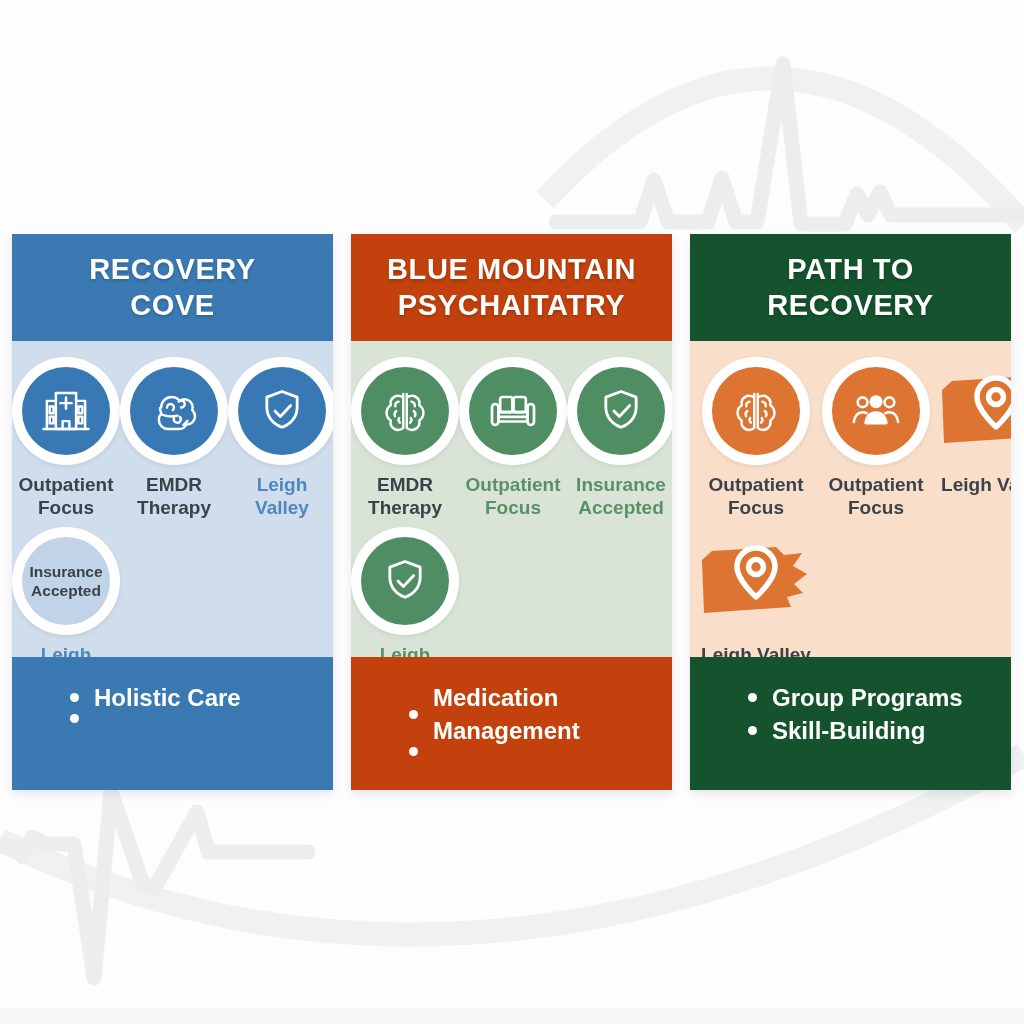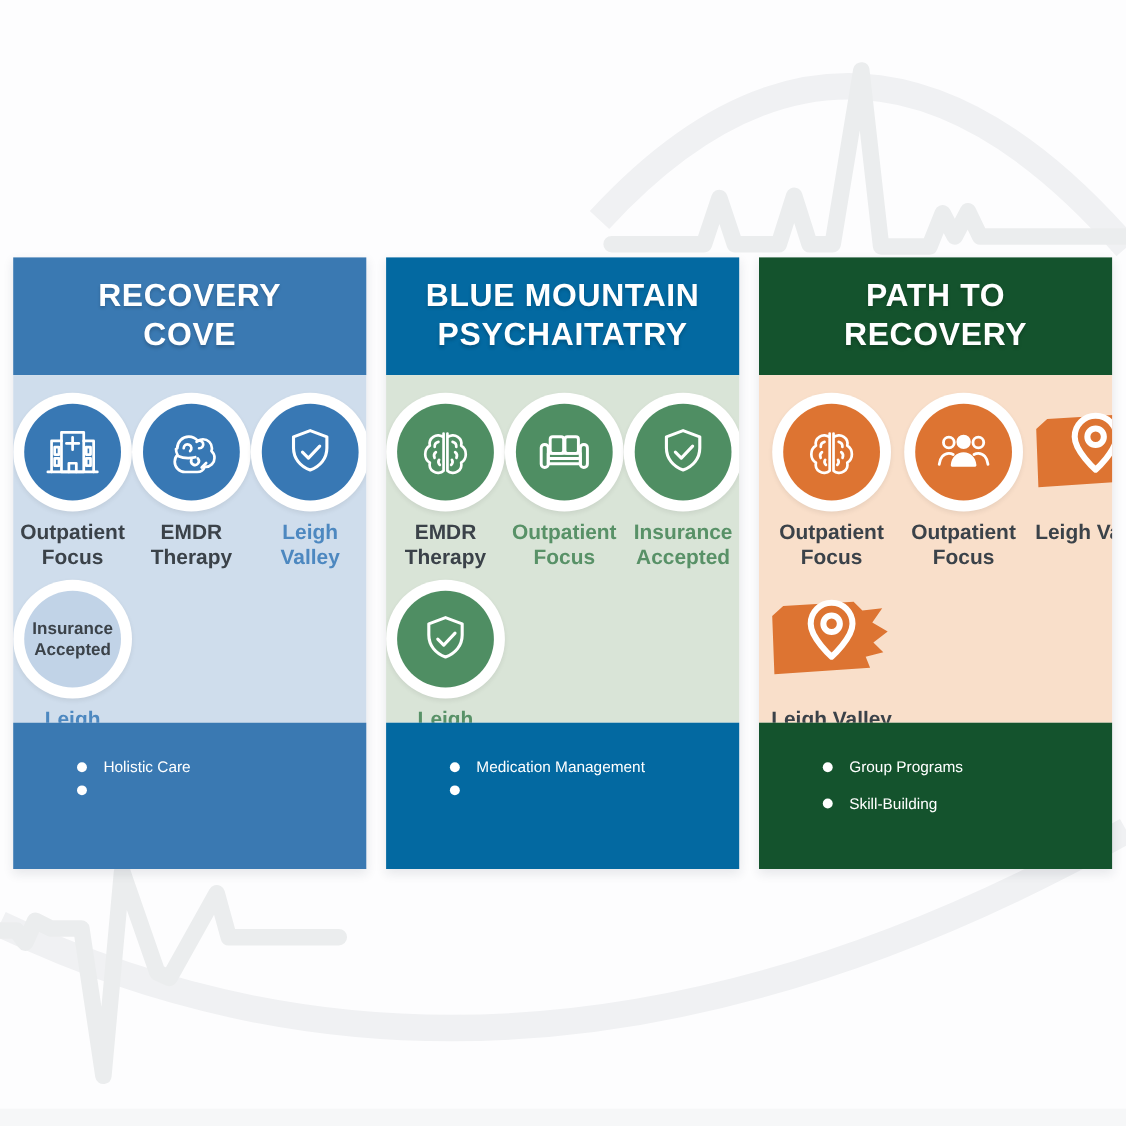--- a/index.html
+++ b/index.html
@@ -44,30 +44,30 @@
   }
   .text-circle{
     width:88px;height:88px;border-radius:50%;flex:none;
     display:flex;align-items:center;justify-content:center;text-align:center;
     font-size:15.5px;font-weight:700;color:#3b4249;line-height:1.25;padding:4px;
     box-sizing:border-box;
   }
   .card-footer{height:133px;flex:none;box-sizing:border-box;padding:24px 14px 0 58px;}
   .bullet{display:flex;align-items:center;gap:15px;line-height:33px;}
   .bullet-dot{width:9px;height:9px;border-radius:50%;background:#ffffff;flex:none;}
-  .bullet-text{color:#ffffff;font-size:14px;font-weight:400;}
+  .bullet-text{color:#ffffff;font-size:24px;font-weight:700;}
 
   
   .theme-blue .card-header,.theme-blue .card-footer{background:#3a79b2;}
   .theme-blue .card-body{background:#cfddec;}
   .theme-blue .icon-circle{background:#3878b4;}
   .theme-blue .text-circle{background:#c1d3e7;}
   .theme-blue .feature-label.accent{color:#4d88c0;}
   
-  .theme-green .card-header,.theme-green .card-footer{background:#0369a1;}
+  .theme-green .card-header,.theme-green .card-footer{background:#c2410c;}
   .theme-green .card-body{background:#d9e4d7;}
   .theme-green .icon-circle{background:#4f8e63;}
   .theme-green .feature-label.accent{color:#589167;}
   
   .theme-orange .card-header,.theme-orange .card-footer{background:#14532d;}
   .theme-orange .card-body{background:#f9dfca;}
   .theme-orange .icon-circle{background:#dd7432;}
 
   .icon-svg{display:block;}
 </style>

